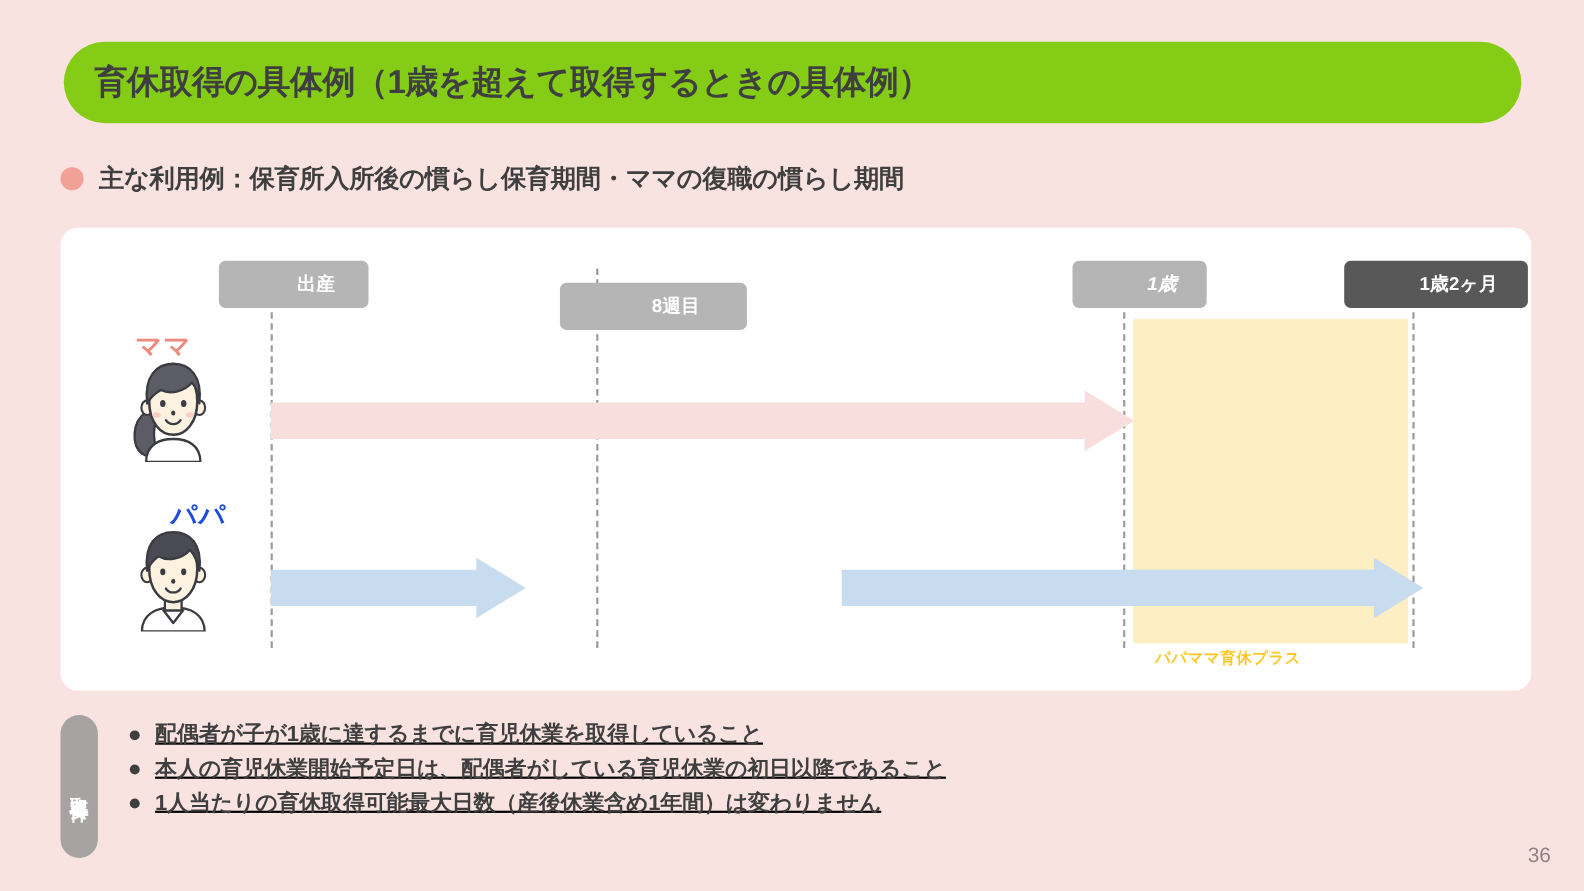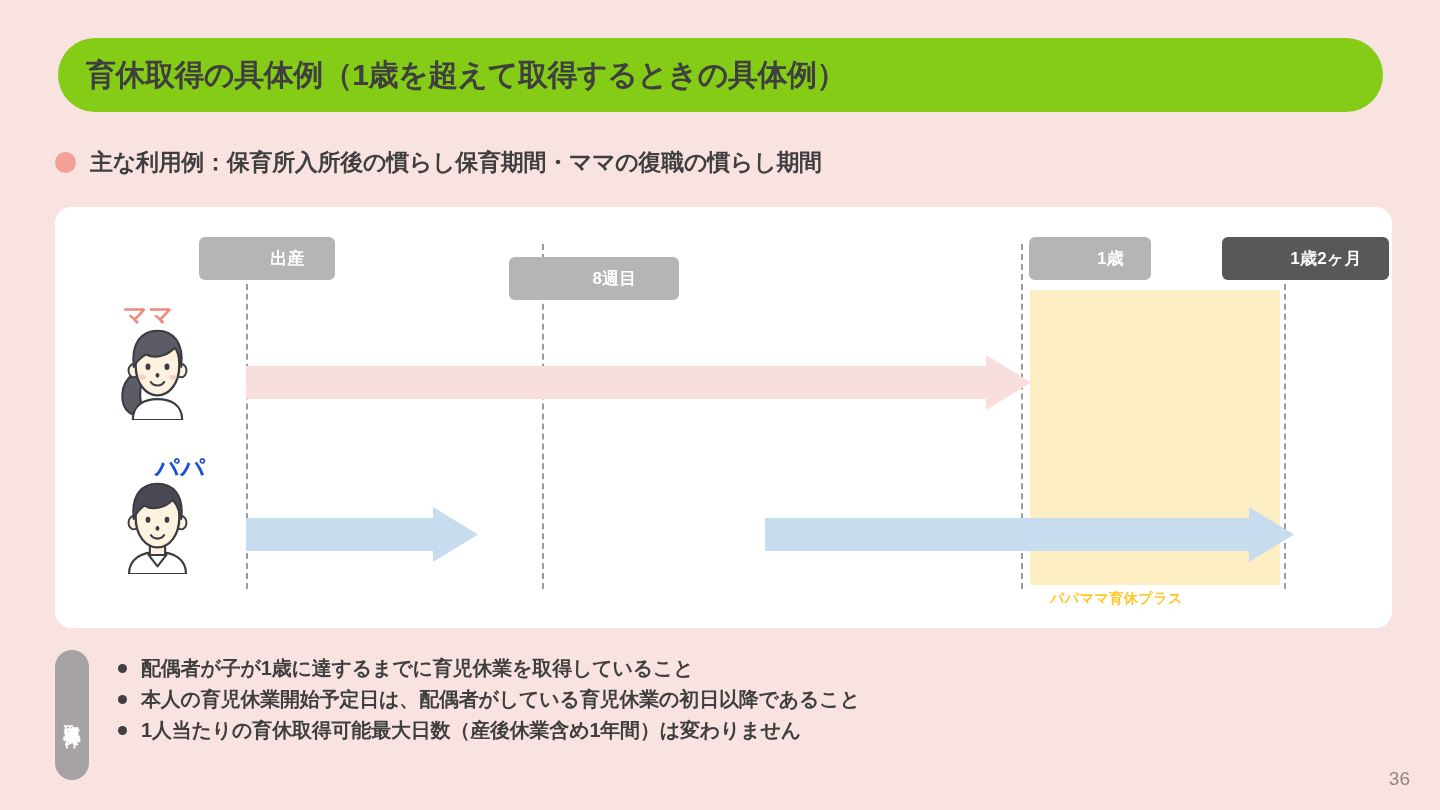--- a/index.html
+++ b/index.html
@@ -161,20 +161,21 @@
     position: absolute;
     left: 118px;
     top: 654px;
     width: 1000px;
   }
   .req-item {
     display: flex;
     align-items: flex-start;
     gap: 14px;
     height: 31px;
+    text-decoration: underline;
   }
   .req-dot {
     width: 9px;
     height: 9px;
     border-radius: 50%;
     background: #3f3f3f;
     flex: none;
     margin-top: 10px;
   }
   .req-text {
@@ -210,21 +211,21 @@
 
   <div class="yellow-block" style="left:975px; top:83px; width:250px; height:295px;"></div>
 
   <div class="vline" style="left:191px;"></div>
   <div class="vline" style="left:487px;"></div>
   <div class="vline" style="left:966px;"></div>
   <div class="vline" style="left:1229px;"></div>
 
   <div class="chip light" style="left:144px; width:95px;">出産</div>
   <div class="chip light" style="left:454px; width:129px;margin-top:20px;">8週目</div>
-  <div class="chip light" style="left:974px; width:81px;">1歳</div>
+  <div class="chip light" style="left:920px; width:81px;font-style:italic;">1歳</div>
   <div class="chip dark" style="left:1167px; width:126px;">1歳2ヶ月</div>
 
   <div class="person-label mama" style="left:68px; top:92px;">ママ</div>
 
   <div class="avatar" style="left:55px; top:118px; width:95px; height:95px;">
     <svg width="95" height="95" viewBox="0 0 100 100">
 
       <path d="M24 52 C10 62 10 84 20 92 C27 97 35 92 33 84 C30 72 32 60 38 54 Z" fill="#5c5c66" stroke="#3b3b42" stroke-width="2.2" stroke-linejoin="round"></path>
 
       <path d="M24 100 C24 84 36 78 50 78 C64 78 76 84 76 100 Z" fill="#ffffff" stroke="#3b3b42" stroke-width="2.2" stroke-linejoin="round"></path>

